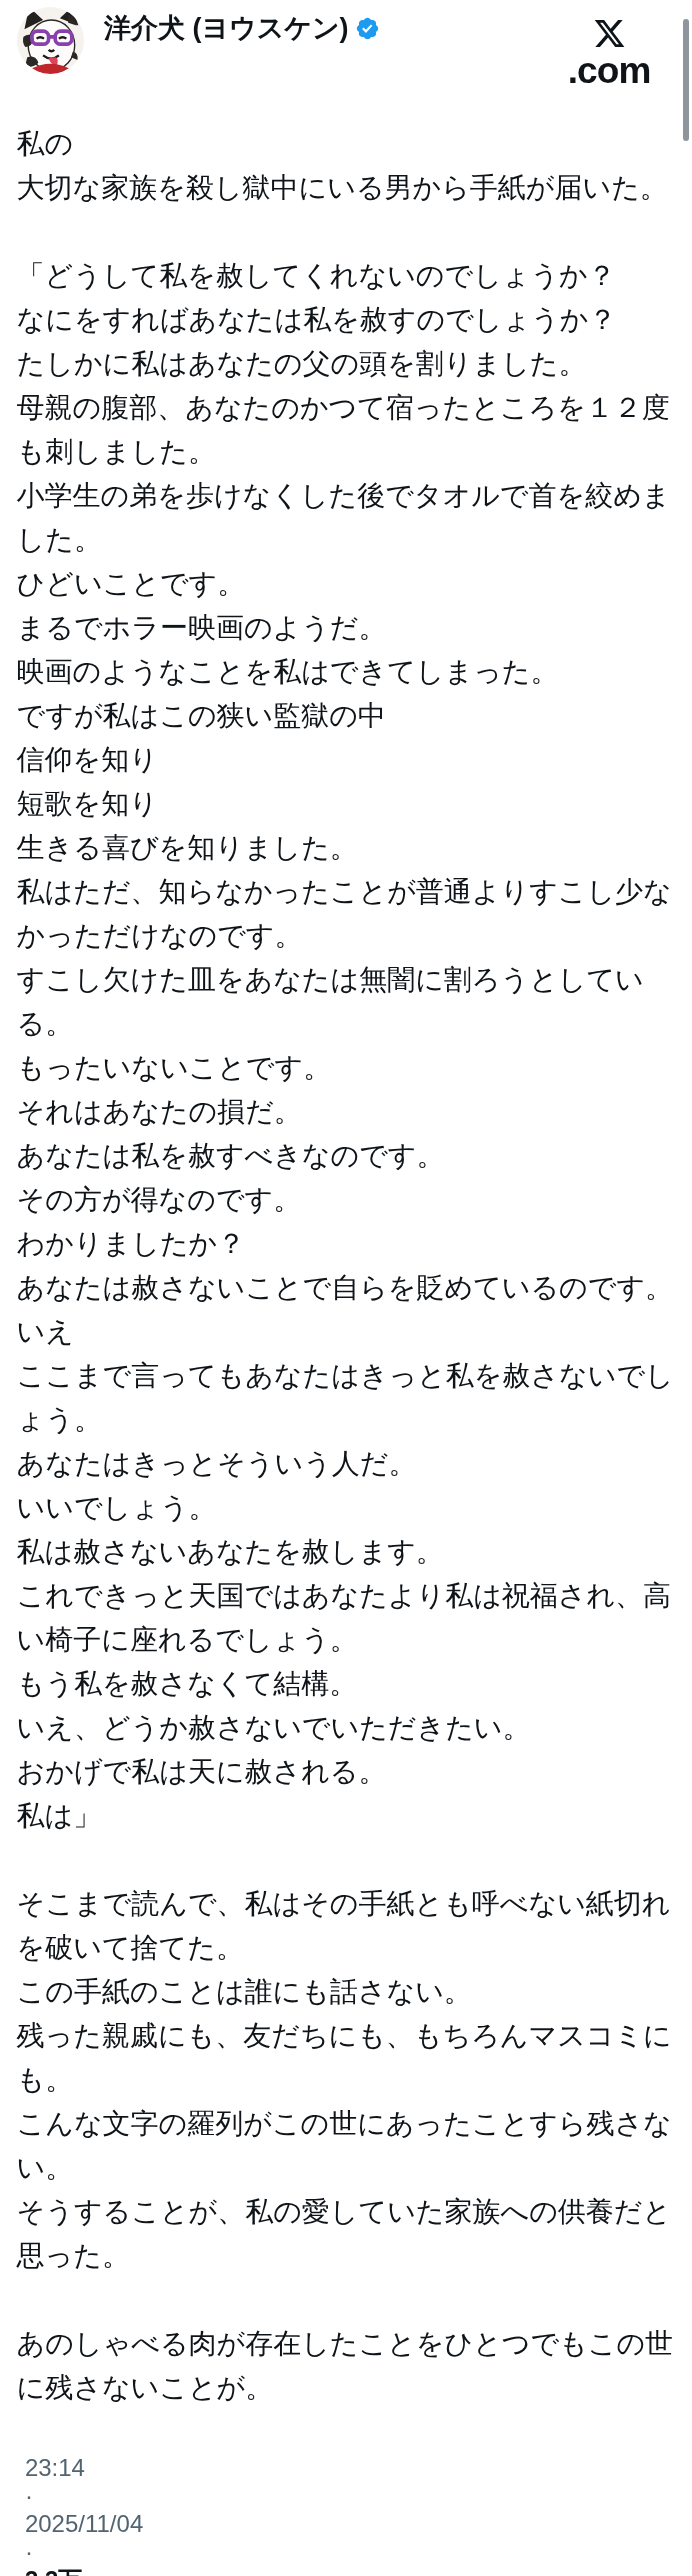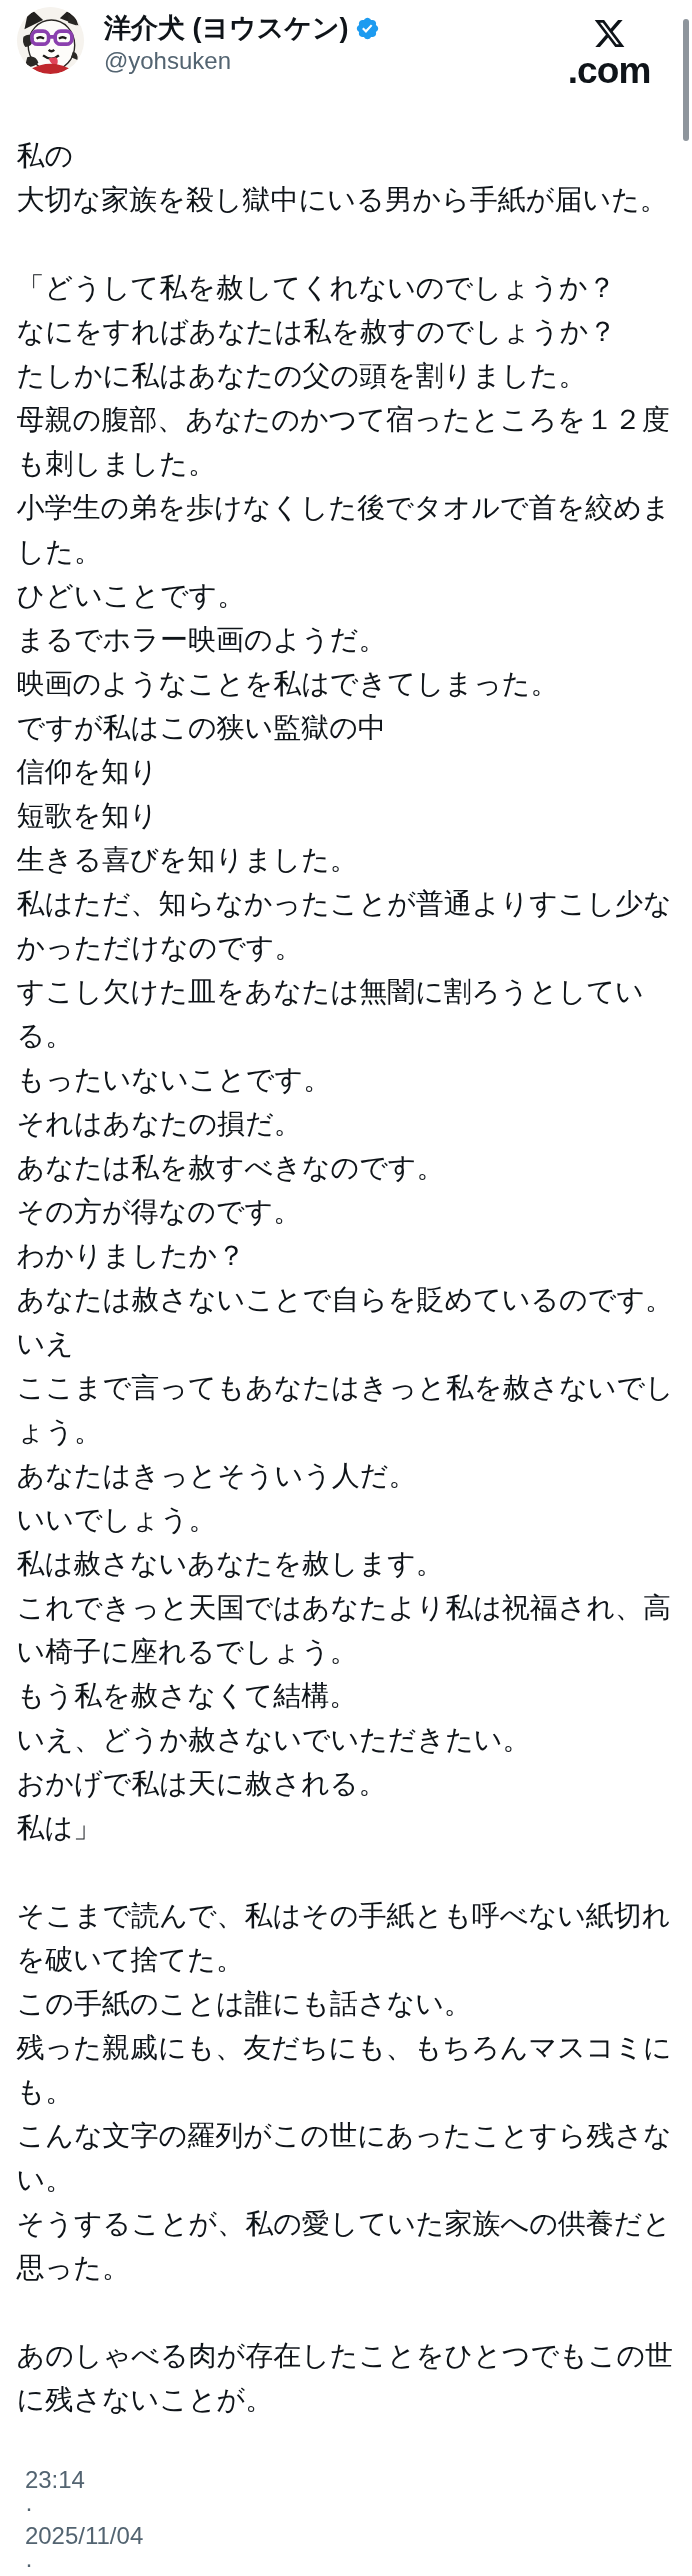--- a/index.html
+++ b/index.html
@@ -45,21 +45,21 @@
     font-size:37px;font-weight:700;color:#0f1419;letter-spacing:-0.9px;
   }
   
   .scrollbar-thumb{
     position:absolute;top:18.5px;right:3.7px;
     width:6.5px;height:122px;border-radius:3.7px;
     background:#8e959c;
   }
   
   .tweet-text{
-    margin-top:42px;
+    margin-top:30px;
     padding:0 18.5px 0 16.6px;
     font-size:28px;
     line-height:44px;
     color:#0f1419;
     white-space:pre-wrap;
     word-break:normal;
     overflow-wrap:break-word;
   }
   
   .meta{
@@ -131,21 +131,20 @@
 
     <div class="names">
       <div class="name-row">
         <span class="display-name">洋介犬 (ヨウスケン)</span>
         <span class="badge">
           <svg viewBox="0 0 24 24">
               <path fill="#1d9bf0" d="M22.25 12c0-1.43-.88-2.67-2.19-3.34.46-1.39.2-2.9-.81-3.91s-2.52-1.27-3.91-.81c-.66-1.31-1.91-2.19-3.34-2.19s-2.67.88-3.33 2.19c-1.4-.46-2.91-.2-3.92.81s-1.26 2.52-.8 3.91c-1.31.67-2.2 1.91-2.2 3.34s.89 2.67 2.2 3.34c-.46 1.39-.21 2.9.8 3.91s2.52 1.26 3.91.81c.67 1.31 1.91 2.19 3.34 2.19s2.68-.88 3.34-2.19c1.39.45 2.9.2 3.91-.81s1.27-2.52.81-3.91c1.31-.67 2.19-1.91 2.19-3.34zm-11.71 4.2L6.8 12.46l1.41-1.42 2.26 2.26 4.8-5.23 1.47 1.36-6.2 6.77z"></path>
             </svg>
         </span>
       </div>
-      <div class="handle">@yohsuken</div>
     </div>
 
     <div class="logo">
       <span>
         <svg viewBox="0 0 24 24">
             <path fill="#0f1419" d="M18.244 2.25h3.308l-7.227 8.26 8.502 11.24H16.17l-5.214-6.817L4.99 21.75H1.68l7.73-8.835L1.254 2.25H8.08l4.713 6.231zm-1.161 17.52h1.833L7.084 4.126H5.117z"></path>
           </svg>
       </span>
       <span class="logo-suffix">.com</span>
     </div>

